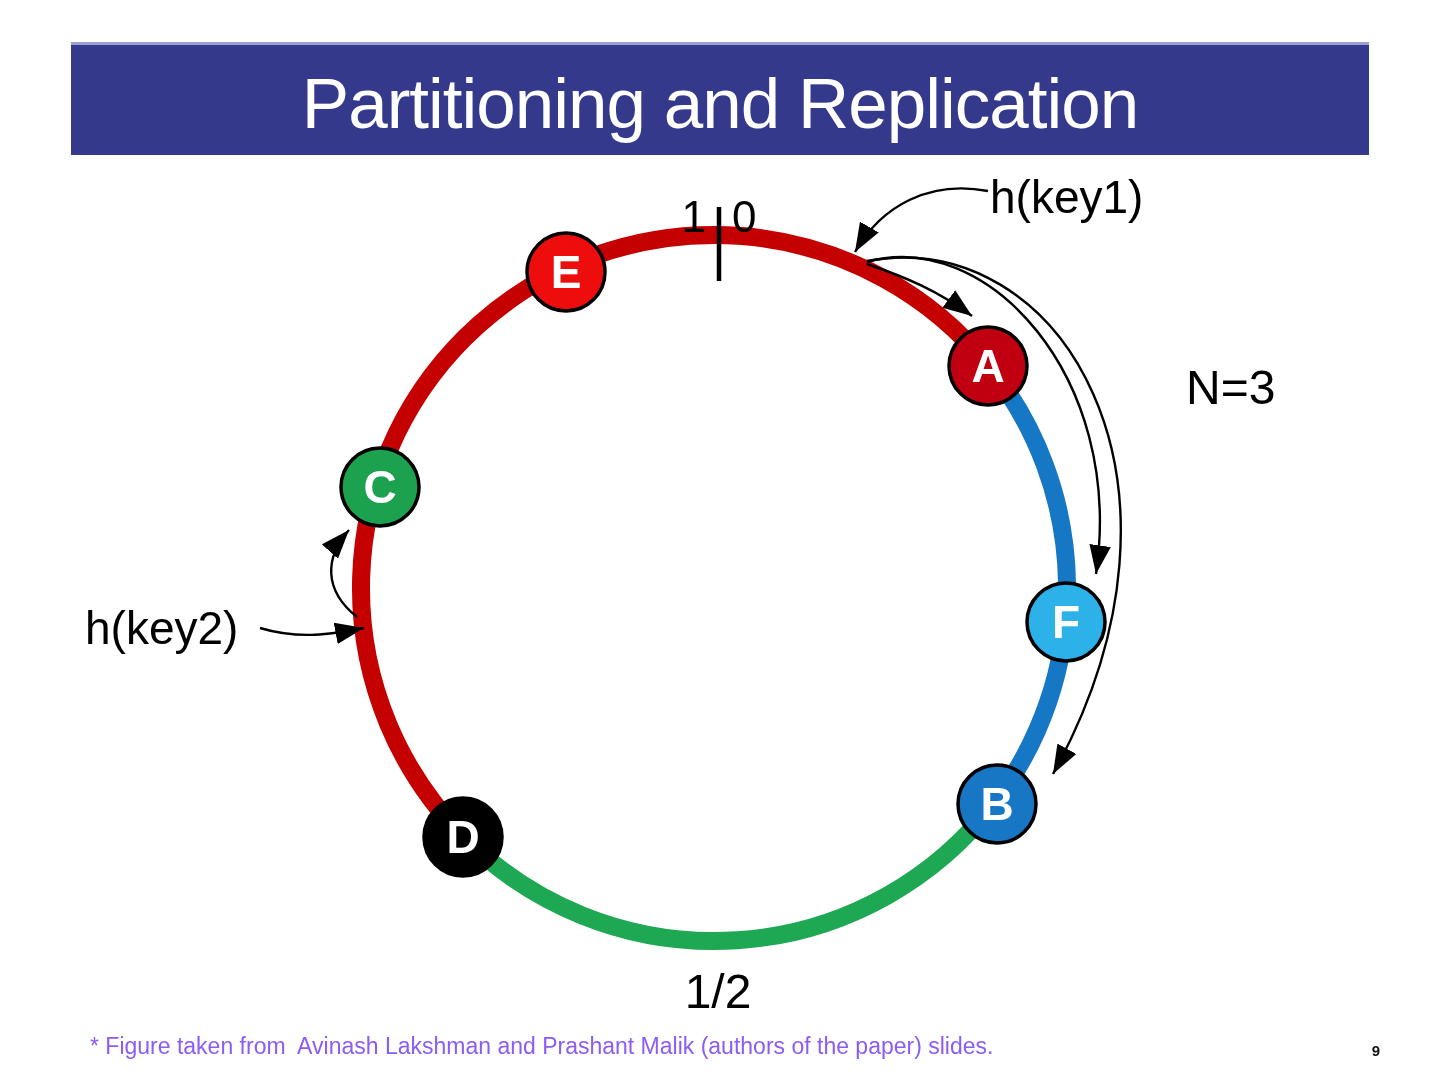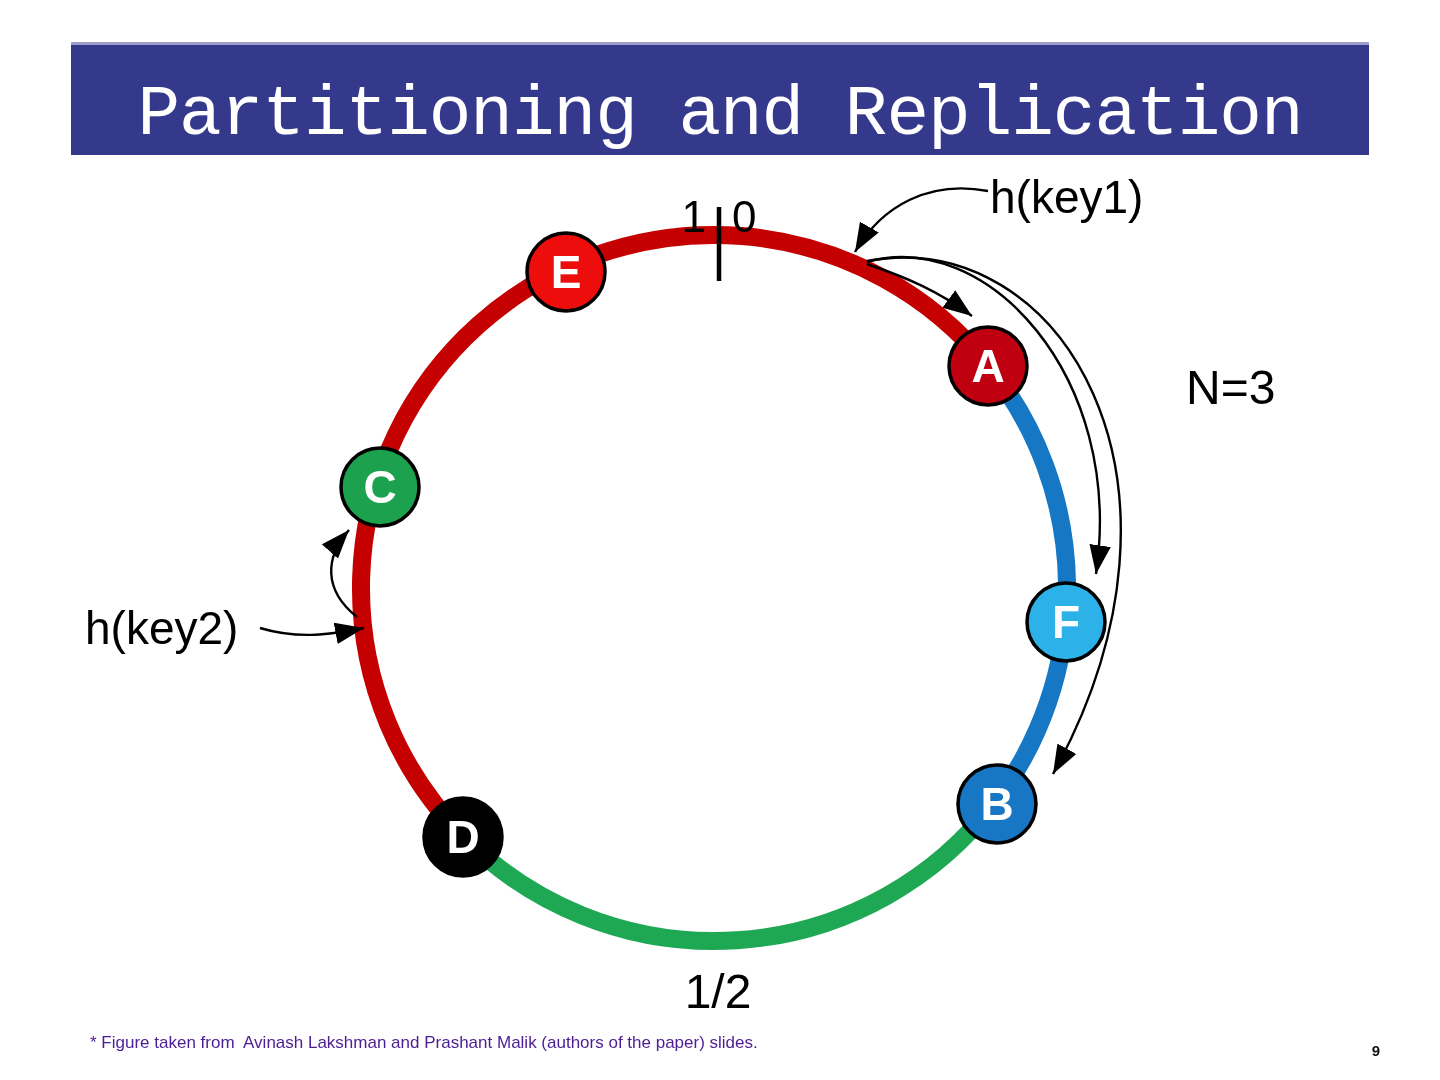--- a/index.html
+++ b/index.html
@@ -11,23 +11,22 @@
     overflow: hidden;
   }
   .slide { position: absolute; inset: 0; width: 1440px; height: 1080px; }
 
   .title-bar {
     position: absolute;
     left: 71px; top: 42px;
     width: 1298px; height: 113px;
     background: #35398c;
     border-top: 3px solid #9ba0ce;
-    display: flex; align-items: flex-end; justify-content: center;
+    display: flex; align-items: center; justify-content: center;
     box-sizing: border-box;
-    font-family: Liberation Mono, monospace;
   }
   .title-text {
     color: #ffffff;
     font-size: 71px;
     font-weight: 400;
     letter-spacing: -1px;
     white-space: nowrap;
     padding-top: 6px;
   }
 
@@ -44,22 +43,22 @@
     font-size: 46px;
     font-weight: bold;
     fill: #ffffff;
     text-anchor: middle;
   }
   .arrow-line { fill: none; stroke: #000000; stroke-width: 2.4px; }
 
   .footnote {
     position: absolute;
     left: 90px; top: 1033px;
-    font-size: 17px;
-    color: #4c1d95;
+    font-size: 23px;
+    color: #8b5cf6;
     white-space: pre-wrap;
   }
   .page-number {
     position: absolute;
     right: 60px; top: 1042px;
     font-size: 15px;
     font-weight: bold;
     color: #111111;
   }
 </style>

